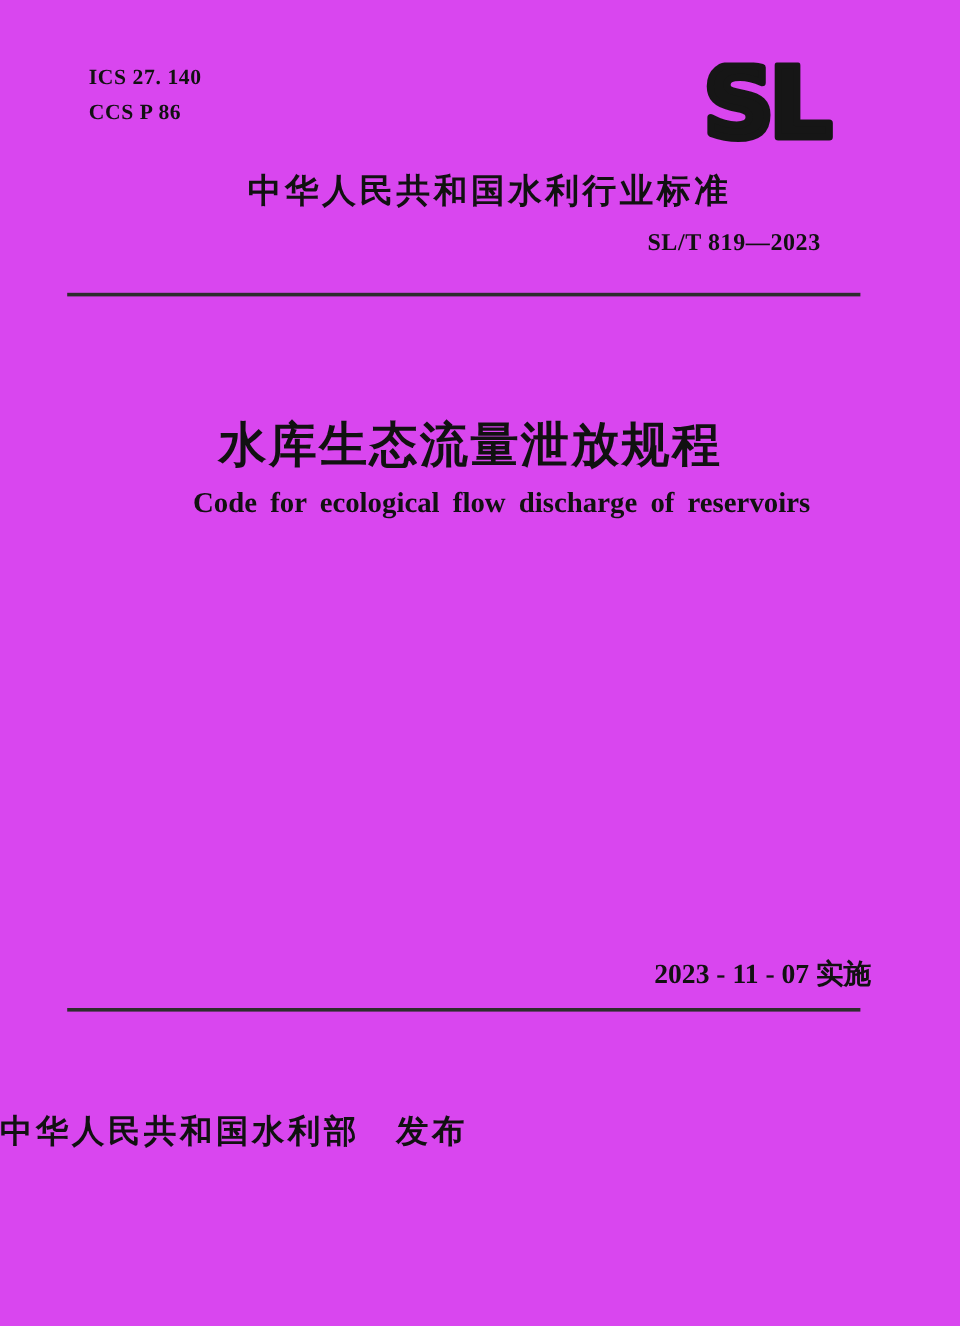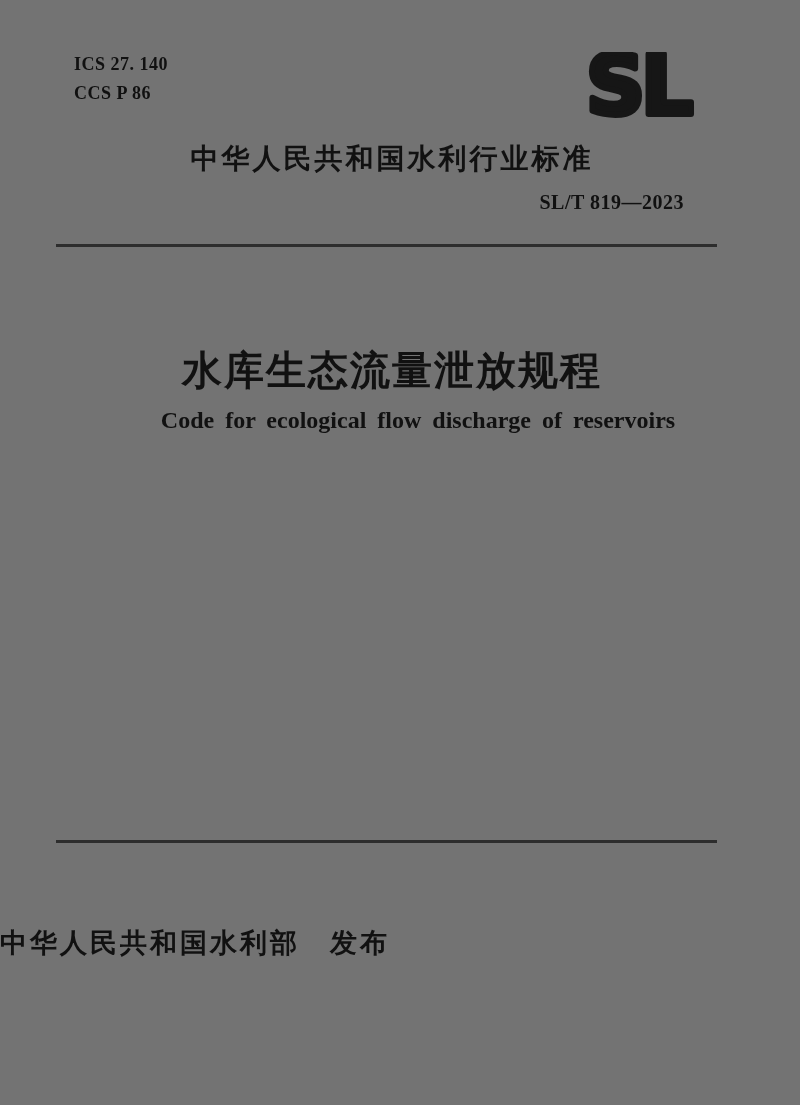--- a/index.html
+++ b/index.html
@@ -5,21 +5,21 @@
   html, body {
     margin: 0;
     padding: 0;
     background: #ffffff;
   }
   .page {
     position: relative;
     width: 800px;
     height: 1105px;
     margin: 0 auto;
-    background: #737373;
+    background: #d946ef;
     color: #111111;
     font-family: "Liberation Serif", "DejaVu Serif", serif;
     overflow: hidden;
   }
   .ics-block {
     position: absolute;
     left: 74px;
     top: 50px;
     font-size: 18px;
     font-weight: bold;
@@ -27,21 +27,21 @@
     letter-spacing: 0.5px;
   }
   .sl-logo {
     position: absolute;
     left: 582px;
     top: 52px;
   }
   .std-category {
     position: absolute;
     top: 140px;
-    left: 0;
+    left: 16px;
     width: 784px;
     text-align: center;
     font-size: 28px;
     font-weight: 600;
     letter-spacing: 3px;
     font-family: "Liberation Sans", "DejaVu Sans", sans-serif;
   }
   .std-number {
     position: absolute;
     top: 191px;
@@ -125,18 +125,19 @@
 
   <div class="std-number">SL/T 819—2023</div>
 
   <div class="rule rule-top"></div>
 
   <div class="title-zh">水库生态流量泄放规程</div>
 
   <div class="title-en">Code for ecological flow discharge of reservoirs</div>
 
 
+  <div class="date-implement">2023 - 11 - 07 实施</div>
 
   <div class="rule rule-bottom"></div>
 
   <div class="publisher">中华人民共和国水利部　发布</div>
 
 </div>
 
 </body></html>

